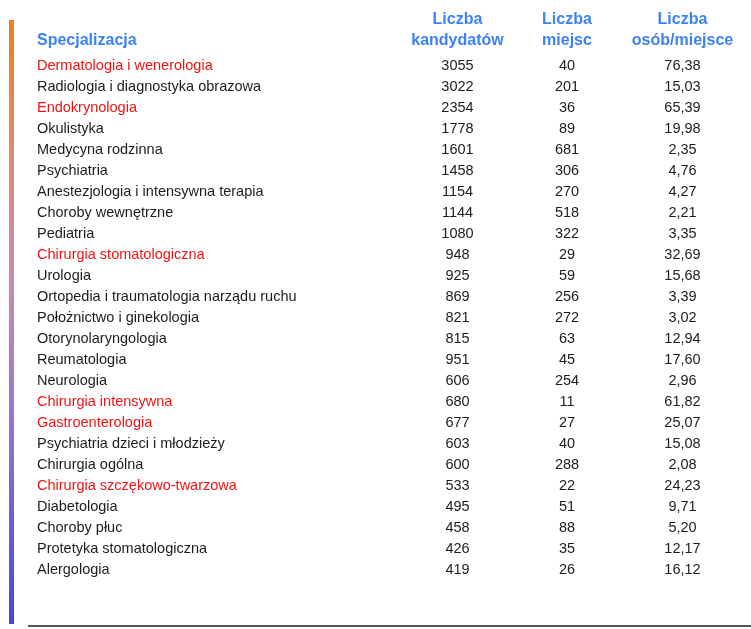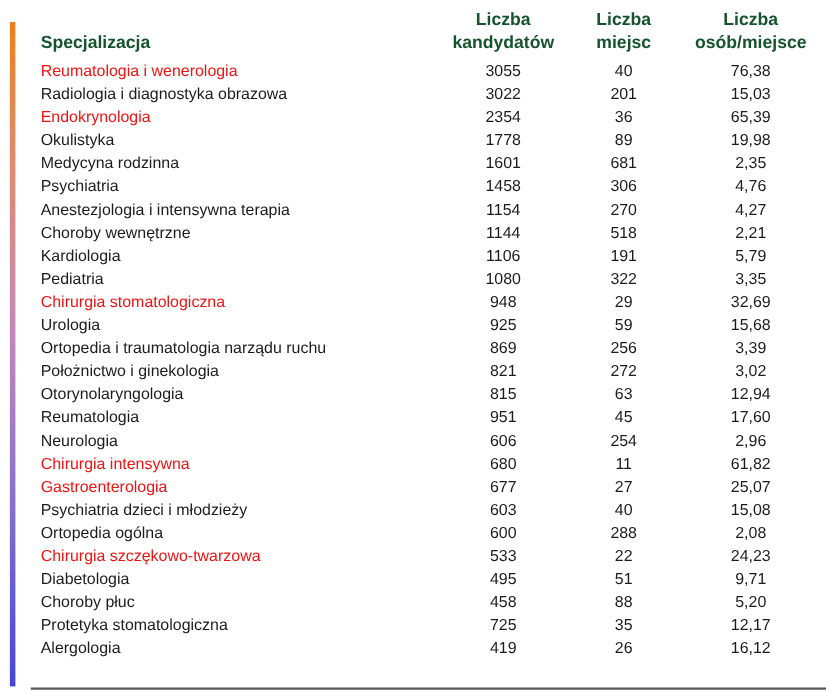--- a/index.html
+++ b/index.html
@@ -39,21 +39,21 @@
   col.c-name { width: 395px; }
   col.c-kand { width: 125px; }
   col.c-miej { width: 94px;  }
   col.c-osob { width: 137px; }
 
   thead tr { height: 55px; }
   thead th {
     vertical-align: bottom;
     font-size: 16px;
     font-weight: bold;
-    color: #14532d;
+    color: #3b82f6;
     padding: 0 0 5px 0;
     text-align: center;
     line-height: 21px;
   }
   thead th.c-name {
     text-align: left;
     padding-left: 37px;
     margin-top: 32px;
   }
   thead th .hline { display: block; }
@@ -110,21 +110,21 @@
           <span class="hline">miejsc</span>
         </th>
         <th>
           <span class="hline">Liczba</span>
           <span class="hline">osób/miejsce</span>
         </th>
       </tr>
     </thead>
     <tbody>
         <tr class="red">
-          <td class="c-name">Reumatologia i wenerologia</td>
+          <td class="c-name">Dermatologia i wenerologia</td>
           <td class="c-num">3055</td>
           <td class="c-num">40</td>
           <td class="c-num">76,38</td>
         </tr>
         <tr>
           <td class="c-name">Radiologia i diagnostyka obrazowa</td>
           <td class="c-num">3022</td>
           <td class="c-num">201</td>
           <td class="c-num">15,03</td>
         </tr>
@@ -158,26 +158,20 @@
           <td class="c-num">270</td>
           <td class="c-num">4,27</td>
         </tr>
         <tr>
           <td class="c-name">Choroby wewnętrzne</td>
           <td class="c-num">1144</td>
           <td class="c-num">518</td>
           <td class="c-num">2,21</td>
         </tr>
         <tr>
-          <td class="c-name">Kardiologia</td>
-          <td class="c-num">1106</td>
-          <td class="c-num">191</td>
-          <td class="c-num">5,79</td>
-        </tr>
-        <tr>
           <td class="c-name">Pediatria</td>
           <td class="c-num">1080</td>
           <td class="c-num">322</td>
           <td class="c-num">3,35</td>
         </tr>
         <tr class="red">
           <td class="c-name">Chirurgia stomatologiczna</td>
           <td class="c-num">948</td>
           <td class="c-num">29</td>
           <td class="c-num">32,69</td>
@@ -230,21 +224,21 @@
           <td class="c-num">27</td>
           <td class="c-num">25,07</td>
         </tr>
         <tr>
           <td class="c-name">Psychiatria dzieci i młodzieży</td>
           <td class="c-num">603</td>
           <td class="c-num">40</td>
           <td class="c-num">15,08</td>
         </tr>
         <tr>
-          <td class="c-name">Ortopedia ogólna</td>
+          <td class="c-name">Chirurgia ogólna</td>
           <td class="c-num">600</td>
           <td class="c-num">288</td>
           <td class="c-num">2,08</td>
         </tr>
         <tr class="red">
           <td class="c-name">Chirurgia szczękowo-twarzowa</td>
           <td class="c-num">533</td>
           <td class="c-num">22</td>
           <td class="c-num">24,23</td>
         </tr>
@@ -255,21 +249,21 @@
           <td class="c-num">9,71</td>
         </tr>
         <tr>
           <td class="c-name">Choroby płuc</td>
           <td class="c-num">458</td>
           <td class="c-num">88</td>
           <td class="c-num">5,20</td>
         </tr>
         <tr>
           <td class="c-name">Protetyka stomatologiczna</td>
-          <td class="c-num">725</td>
+          <td class="c-num">426</td>
           <td class="c-num">35</td>
           <td class="c-num">12,17</td>
         </tr>
         <tr>
           <td class="c-name">Alergologia</td>
           <td class="c-num">419</td>
           <td class="c-num">26</td>
           <td class="c-num">16,12</td>
         </tr>
       </tbody>

